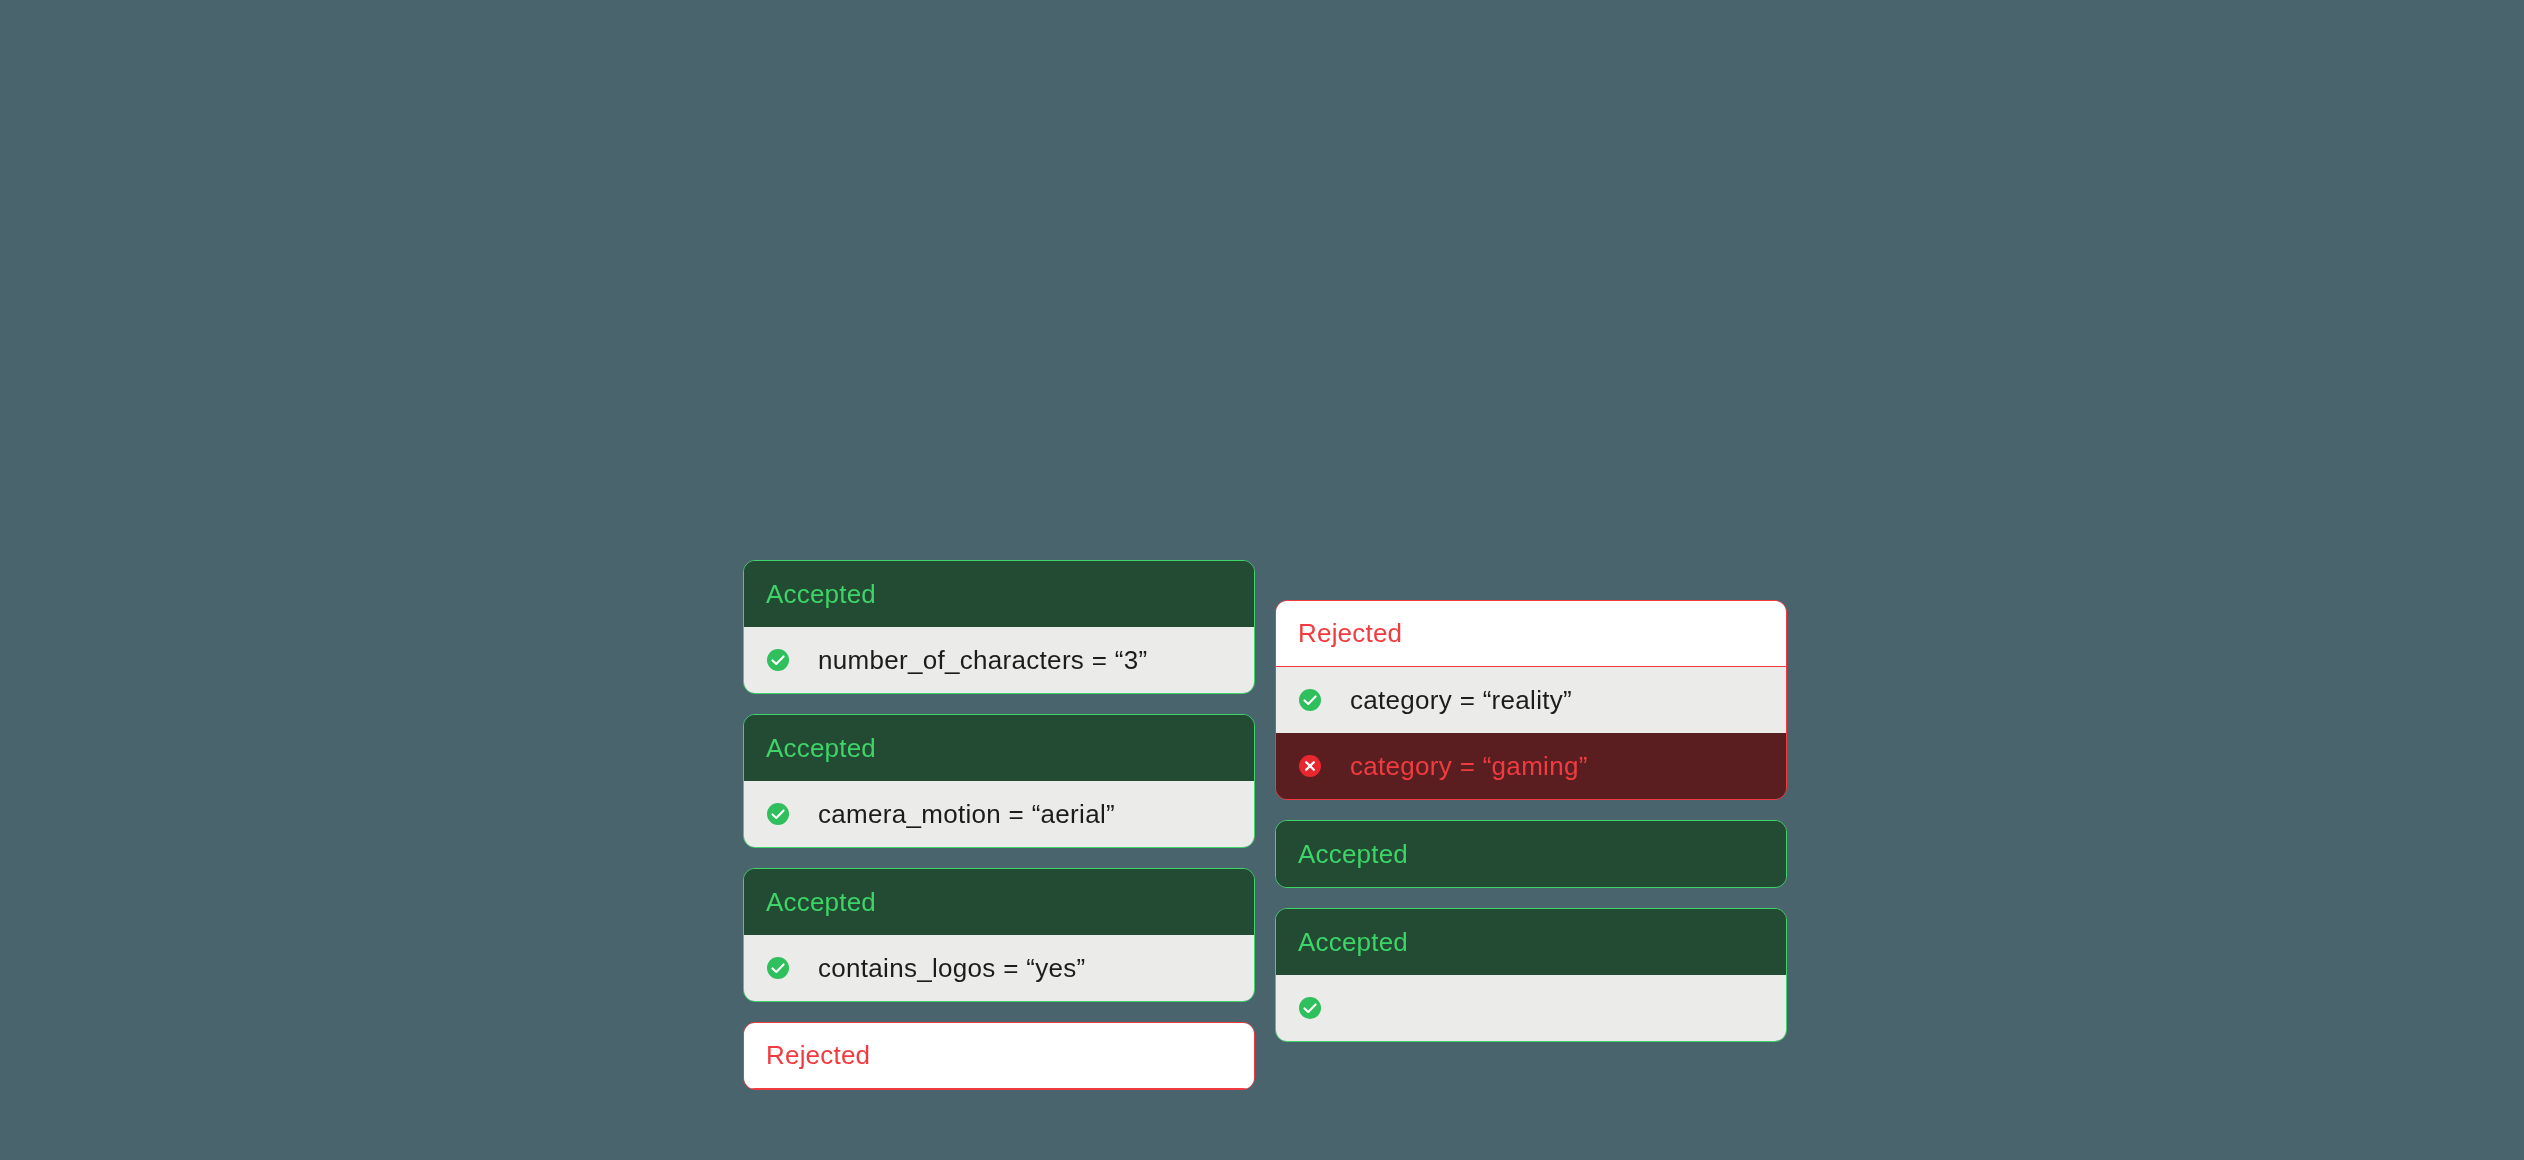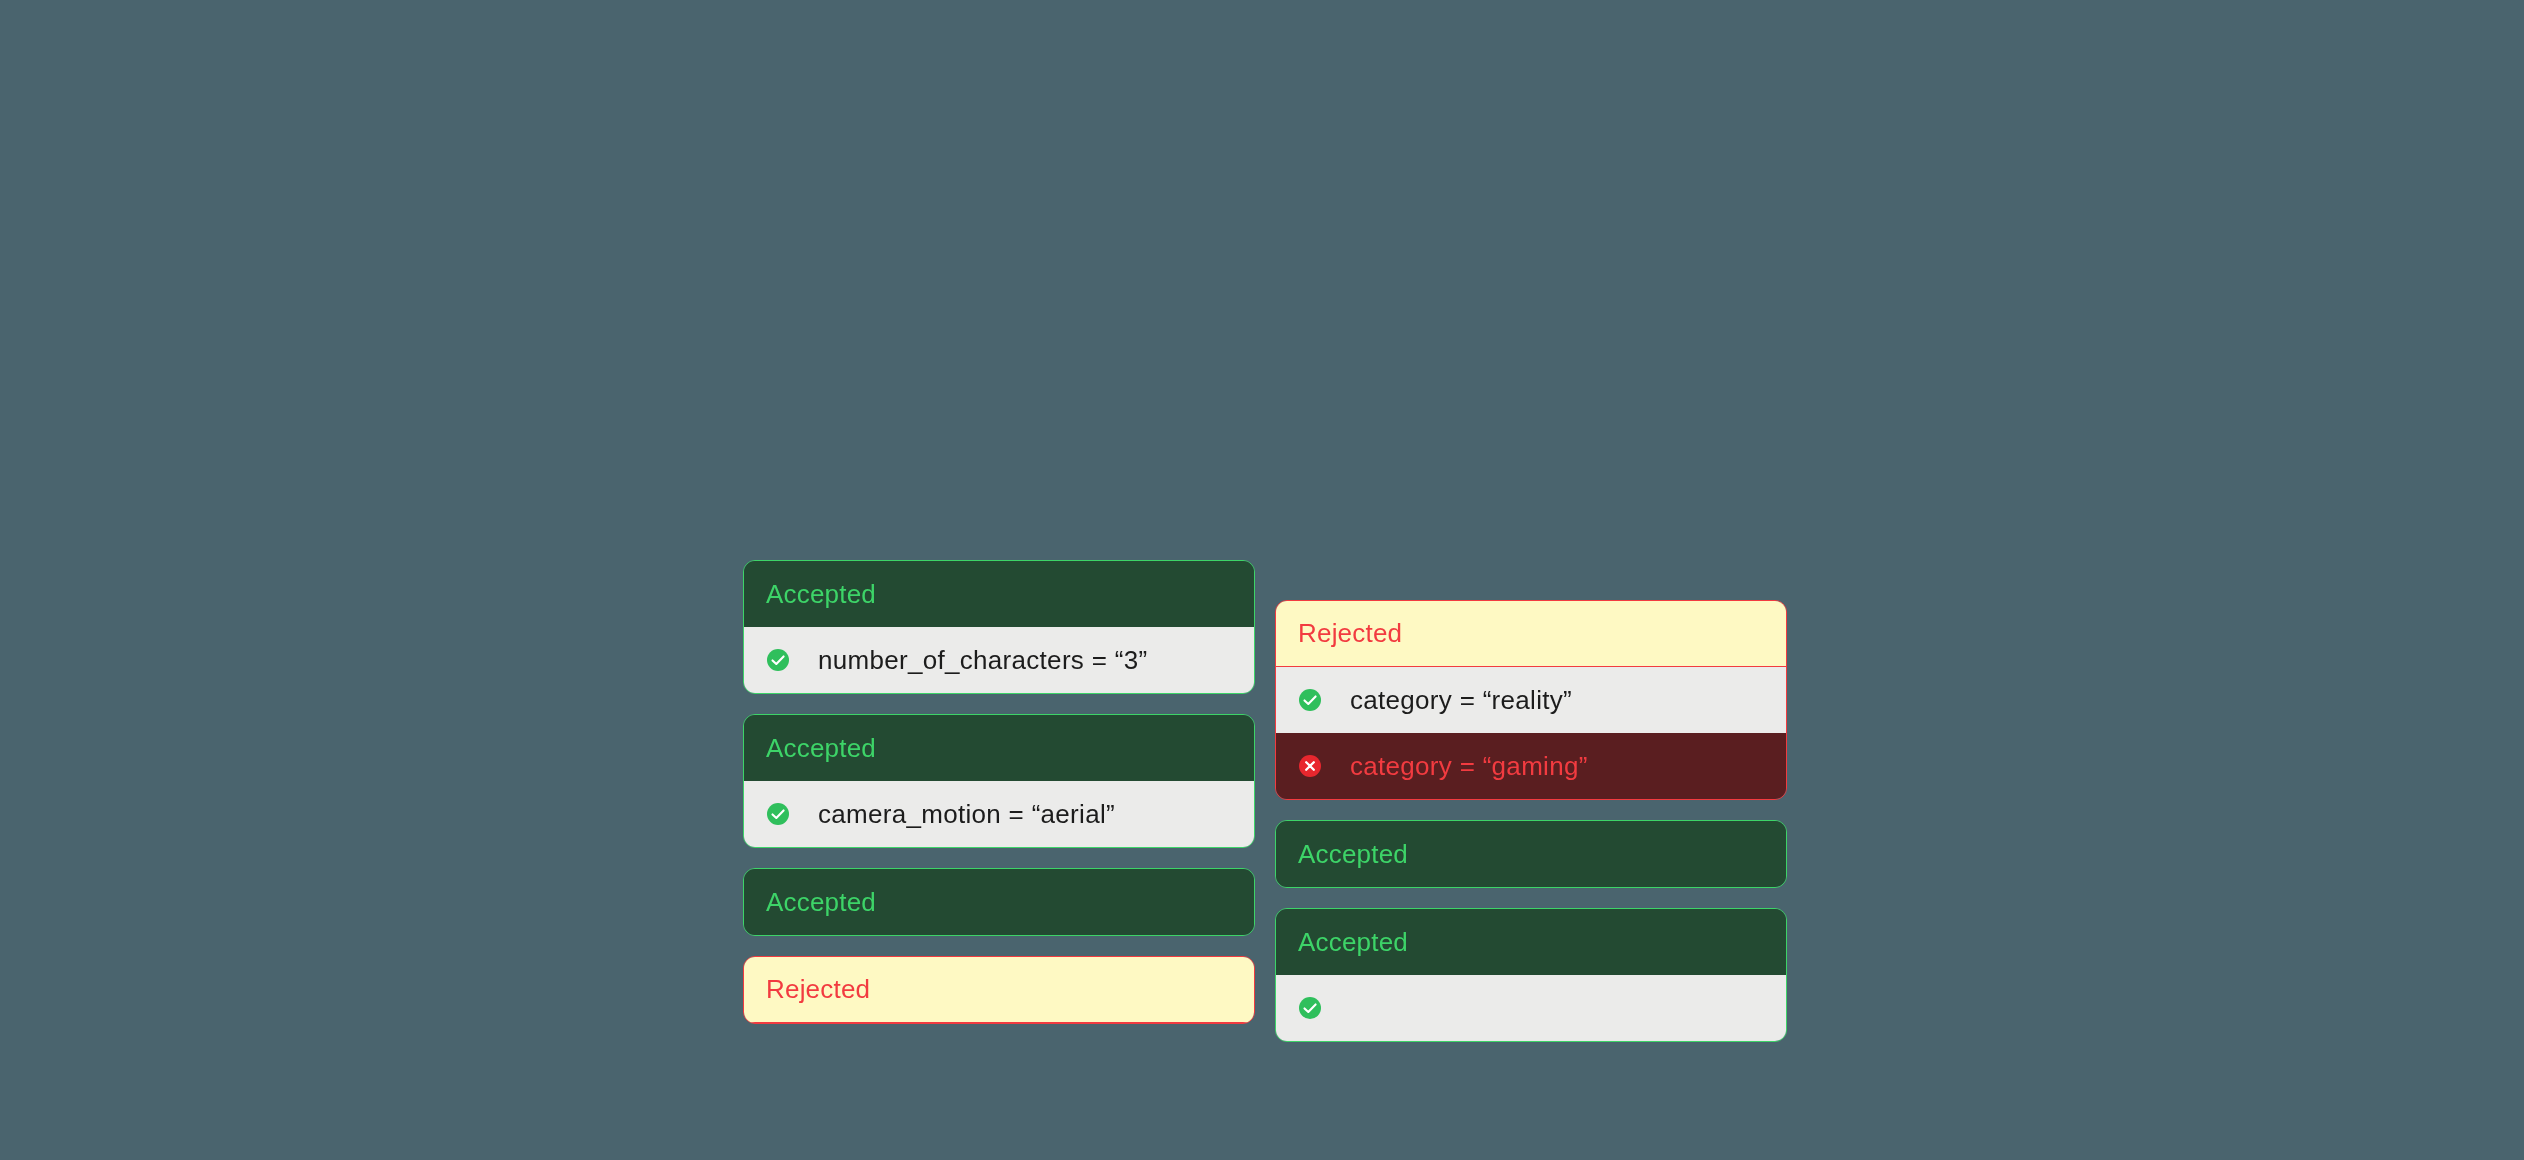--- a/index.html
+++ b/index.html
@@ -49,21 +49,21 @@
     padding: 0 22px;
     box-sizing: border-box;
     font-size: 26px;
     letter-spacing: 0.2px;
   }
   .card.accepted > .card-header {
     background: #234A32;
     color: #3DD468;
   }
   .card.rejected > .card-header {
-    background: #fef9c3;
+    background: #ffffff;
     color: #F23B40;
     border-bottom: 1.4px solid #F23B40;
   }
 
   .row {
     display: flex;
     align-items: center;
     gap: 28px;
     padding: 0 22px;
     height: 66px;
@@ -110,20 +110,27 @@
         <div class="row pass">
           <svg class="badge" viewBox="0 0 24 24">
             <circle cx="12" cy="12" r="11" fill="#2FBF5C"></circle>
             <path d="M6.5 12.4 L10.3 16 L17.6 8.4" fill="none" stroke="#FFFFFF" stroke-width="2.1" stroke-linecap="round" stroke-linejoin="round"></path>
           </svg>
           <span class="row-text">camera_motion = “aerial”</span>
         </div>
       </div>
       <div class="card accepted">
         <div class="card-header">Accepted</div>
+        <div class="row pass">
+          <svg class="badge" viewBox="0 0 24 24">
+            <circle cx="12" cy="12" r="11" fill="#2FBF5C"></circle>
+            <path d="M6.5 12.4 L10.3 16 L17.6 8.4" fill="none" stroke="#FFFFFF" stroke-width="2.1" stroke-linecap="round" stroke-linejoin="round"></path>
+          </svg>
+          <span class="row-text">contains_logos = “yes”</span>
+        </div>
       </div>
       <div class="card rejected">
         <div class="card-header">Rejected</div>
       </div>
     </div>
   <div class="column" id="column-right">
       <div class="card rejected">
         <div class="card-header">Rejected</div>
         <div class="row pass">
           <svg class="badge" viewBox="0 0 24 24">

